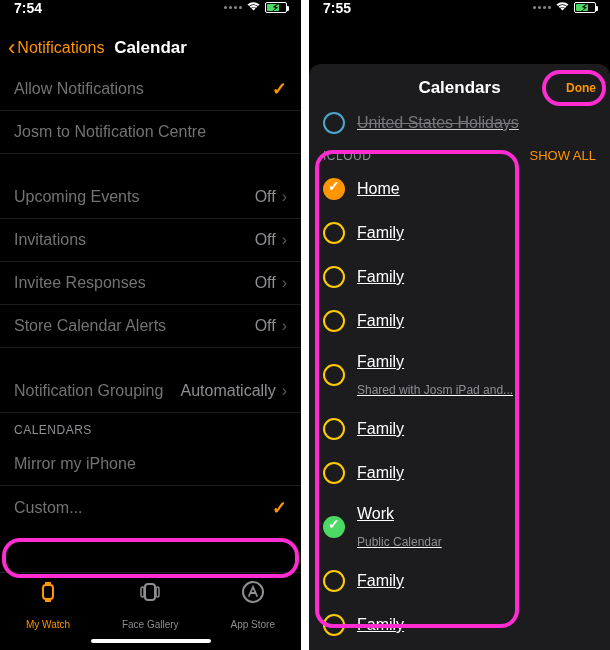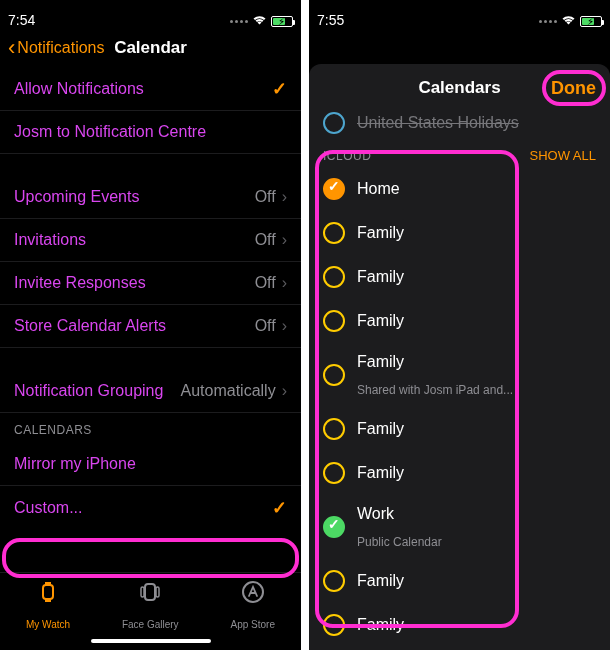--- a/index.html
+++ b/index.html
@@ -1,38 +1,38 @@
 <!DOCTYPE html>
 <html><head>
 <meta charset="utf-8">
 <style>
   * { margin: 0; padding: 0; box-sizing: border-box; font-family: -apple-system, "Helvetica Neue", Helvetica, Arial, sans-serif; }
   body { background: #fff; width: 610px; height: 650px; overflow: hidden; display: flex; }
   .phone { width: 301px; height: 650px; background: #000; color: #fff; position: relative; display: flex; flex-direction: column; overflow: hidden; }
   .phone + .phone { margin-left: 8px; }
-  .status-bar { height: 28px; display: flex; align-items: flex-end; justify-content: space-between; padding: 0 8px; font-size: 14px; font-weight: 400; }
+  .status-bar { height: 28px; display: flex; align-items: flex-start; justify-content: space-between; padding: 0 14px; font-size: 14px; font-weight: 700; }
   .status-right { display: flex; align-items: center; gap: 4px; }
   .signal-dots { display: flex; gap: 2px; align-items: flex-end; }
   .signal-dot { width: 3px; height: 3px; background: #888; border-radius: 50%; }
   .wifi-ico { font-size: 12px; }
   .battery { width: 22px; height: 11px; border: 1px solid #fff; border-radius: 2px; position: relative; }
   .battery::after { content: ""; position: absolute; right: -3px; top: 3px; width: 2px; height: 5px; background: #fff; border-radius: 0 1px 1px 0; }
   .battery-fill { position: absolute; left: 1px; top: 1px; bottom: 1px; width: 60%; background: #4cd964; border-radius: 1px; }
   .bolt { position: absolute; left: 6px; top: -1px; font-size: 10px; color: #000; }
 
   
   .navbar { height: 40px; display: flex; align-items: center; position: relative; padding: 0 8px; }
   .nav-back { color: #ff9500; font-size: 16px; display: flex; align-items: center; font-weight: 400; }
   .chev-left { font-size: 22px; margin-right: 2px; font-weight: 300; }
   .nav-title { position: absolute; left: 0; right: 0; text-align: center; font-size: 17px; font-weight: 600; pointer-events: none; }
 
   .list { flex: 1; overflow: hidden; }
   .row { display: flex; align-items: center; justify-content: space-between; padding: 0 14px; height: 43px; font-size: 16px; border-bottom: 1px solid #1c1c1e; }
   .row.noborder { border-bottom: none; }
-  .row .label { color: #d946ef; }
+  .row .label { color: #737373; }
   .row .trail { color: #8e8e93; display: flex; align-items: center; gap: 6px; }
   .check { color: #ff9500; font-size: 18px; font-weight: 700; }
   .chev { color: #5a5a5e; font-size: 16px; }
   .section-gap { height: 22px; background: #000; }
   .section-header { padding: 10px 14px 6px; font-size: 12px; color: #8e8e93; letter-spacing: 0.5px; }
 
   .tabbar { height: 60px; display: flex; justify-content: space-around; align-items: center; border-top: 1px solid #1c1c1e; padding-top: 4px; }
   .tab { display: flex; flex-direction: column; align-items: center; gap: 14px; font-size: 10px; color: #8e8e93; }
   .tab.active { color: #ff9500; }
   .tab-icon { width: 26px; height: 26px; display: flex; align-items: center; justify-content: center; }
@@ -41,27 +41,27 @@
   .home-indicator div { width: 120px; height: 4px; background: #fff; border-radius: 3px; }
 
   
   .hl { border: 4px solid #ff2dd1; border-radius: 18px; position: absolute; pointer-events: none; z-index: 50; }
 
   
   .sheet-top { height: 36px; }
   .sheet { background: #1c1c1e; border-radius: 12px 12px 0 0; flex: 1; display: flex; flex-direction: column; position: relative; overflow: hidden; }
   .sheet-nav { height: 48px; display: flex; align-items: center; justify-content: center; position: relative; }
   .sheet-title { font-size: 17px; font-weight: 600; }
-  .sheet-done { position: absolute; right: 14px; color: #ff9500; font-size: 18px; font-weight: 600; }
+  .sheet-done { position: absolute; right: 14px; color: #ff9500; font-size: 12px; font-weight: 600; }
   .sheet-list { flex: 1; overflow: hidden; }
   .cal-row { display: flex; align-items: center; padding: 10px 14px; gap: 12px; min-height: 44px; }
   .cal-ring { width: 22px; height: 22px; border-radius: 50%; border: 2px solid; flex-shrink: 0; position: relative; }
   .cal-ring.filled { background: currentColor; }
   .cal-ring.filled::after { content: "✓"; color: #fff; position: absolute; left: 3px; top: -2px; font-size: 14px; font-weight: 700; }
-  .cal-text { display: flex; flex-direction: column; }
+  .cal-text { display: flex; flex-direction: column; text-decoration: underline; }
   .cal-label { font-size: 16px; color: #fff; }
   .cal-sub { font-size: 12px; color: #8e8e93; margin-top: 12px; }
   .sheet-section { display: flex; justify-content: space-between; align-items: flex-end; padding: 10px 14px 4px; font-size: 12px; }
   .sheet-section .hname { color: #8e8e93; letter-spacing: 0.5px; }
   .sheet-section .showall { color: #ff9500; font-size: 13px; }
   .peek-row { opacity: 0.8; }
   .bottom-showall { text-align: right; padding: 12px 18px; color: #ff9500; font-size: 16px; }
 
 </style>
 </head>

